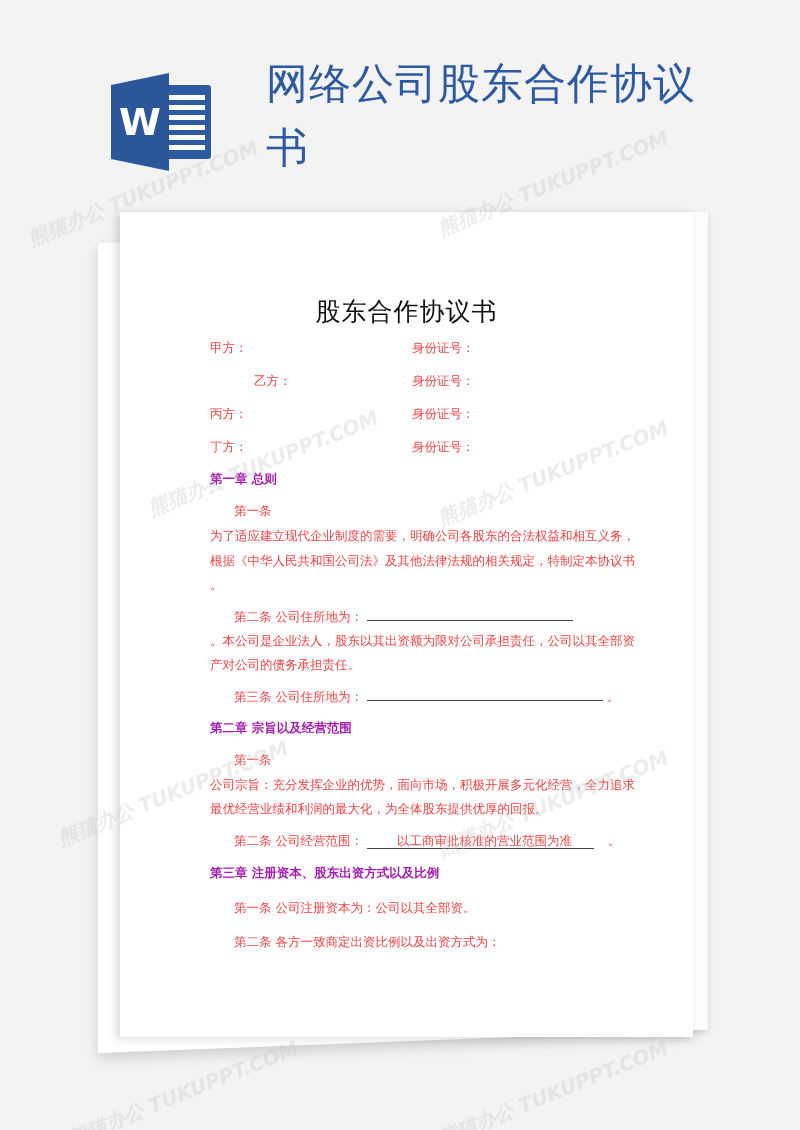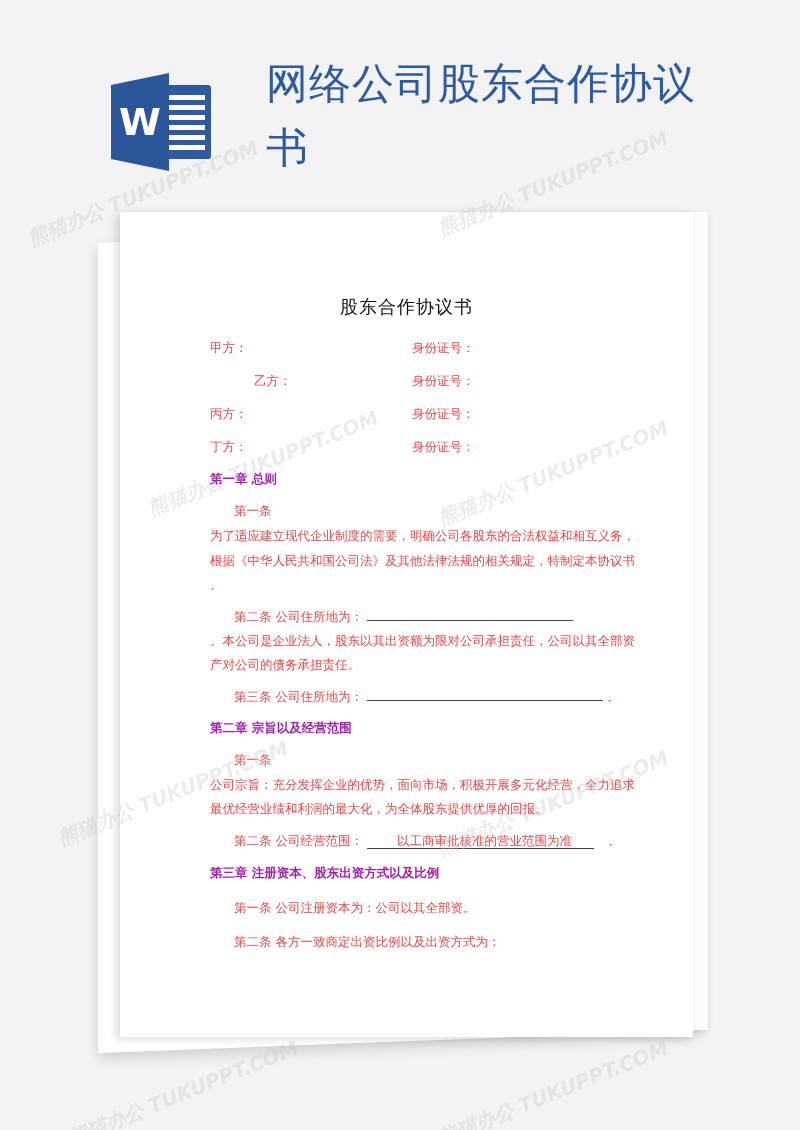--- a/index.html
+++ b/index.html
@@ -30,21 +30,21 @@
   .sheet-mid {
     position: absolute; left: 125px; top: 212px; width: 583px; height: 818px;
     background: #fbfbfb; box-shadow: 0 2px 6px rgba(0,0,0,0.12); z-index: 2;
   }
   .page {
     position: absolute; left: 120px; top: 212px; width: 573px; height: 825px;
     background: #fff; box-shadow: -4px 2px 8px rgba(0,0,0,0.14); z-index: 3;
   }
   .doc-title {
     position: absolute; left: 0; top: 83px; width: 100%; text-align: center;
-    font-size: 18px; color: #111; letter-spacing: 1px;
+    font-size: 25px; color: #111; letter-spacing: 1px;
   }
   .line { position: absolute; font-size: 12.5px; color: #ef4444; white-space: nowrap; }
   .bold { font-weight: bold; color: #a21caf; }
   .blank { display: inline-block; border-bottom: 1px solid #444; vertical-align: baseline; height: 12px; }
   .filled { border-bottom: 1px solid #444; padding: 0 22px 0 30px; font-family: Liberation Serif, serif; }
 </style>
 </head>
 <body>
 
 <div class="header">

